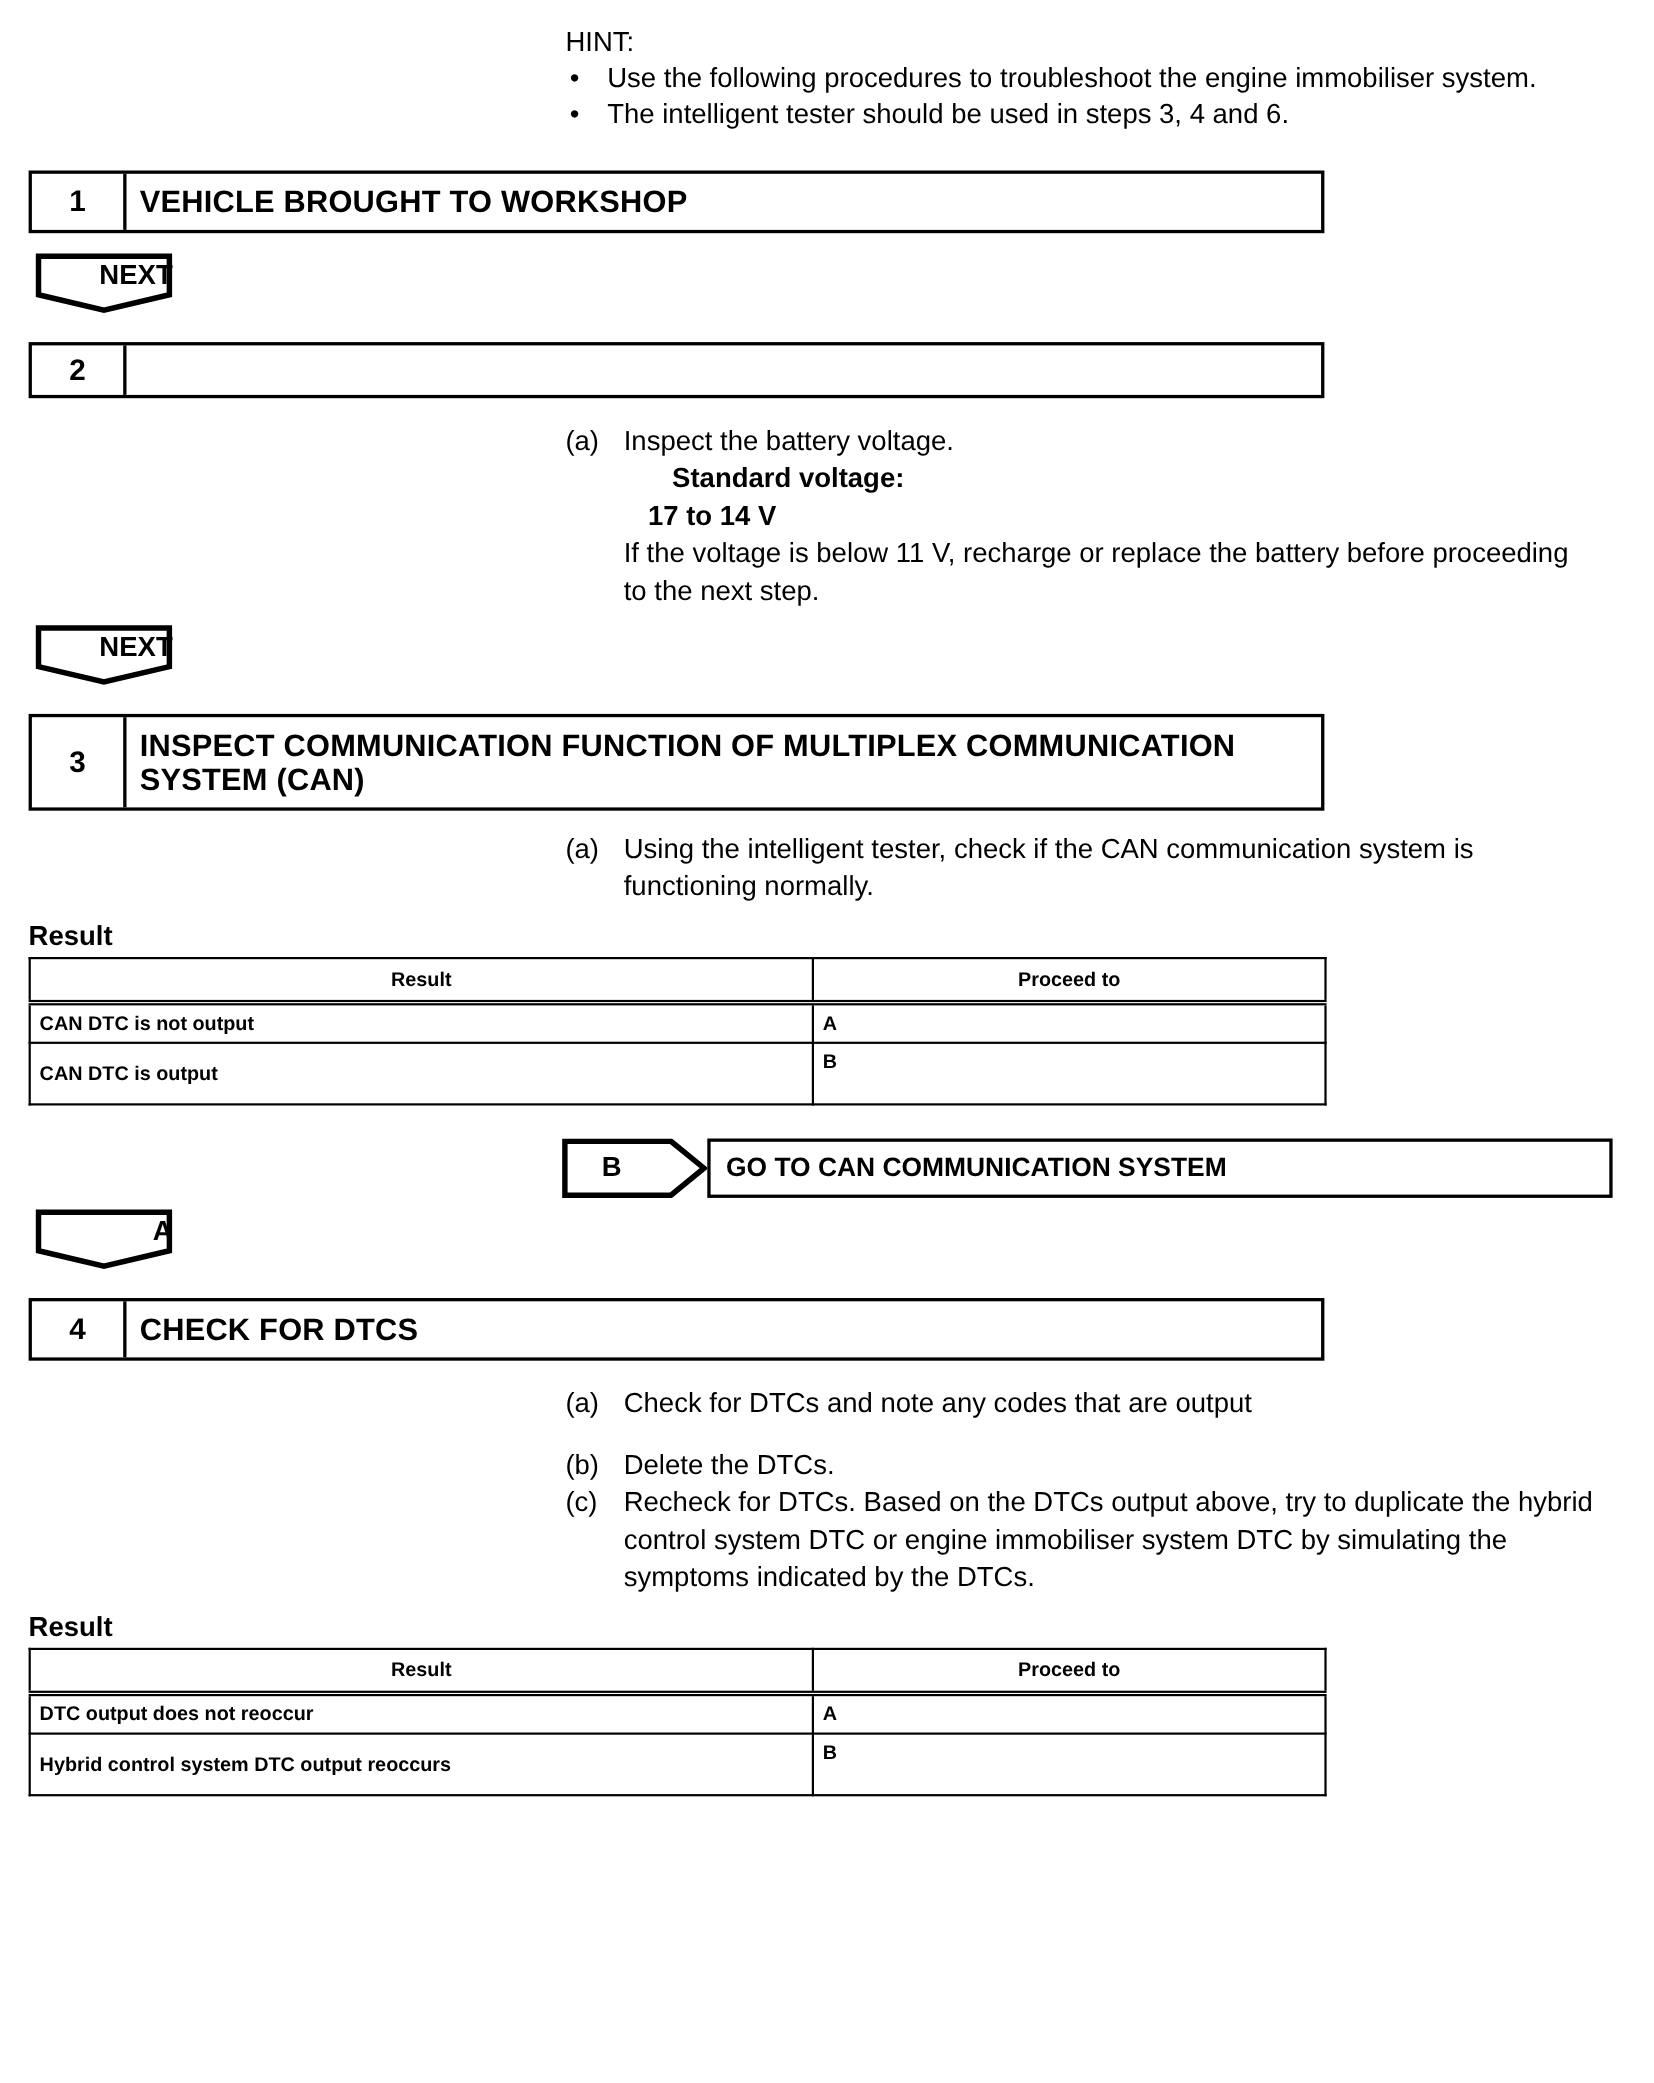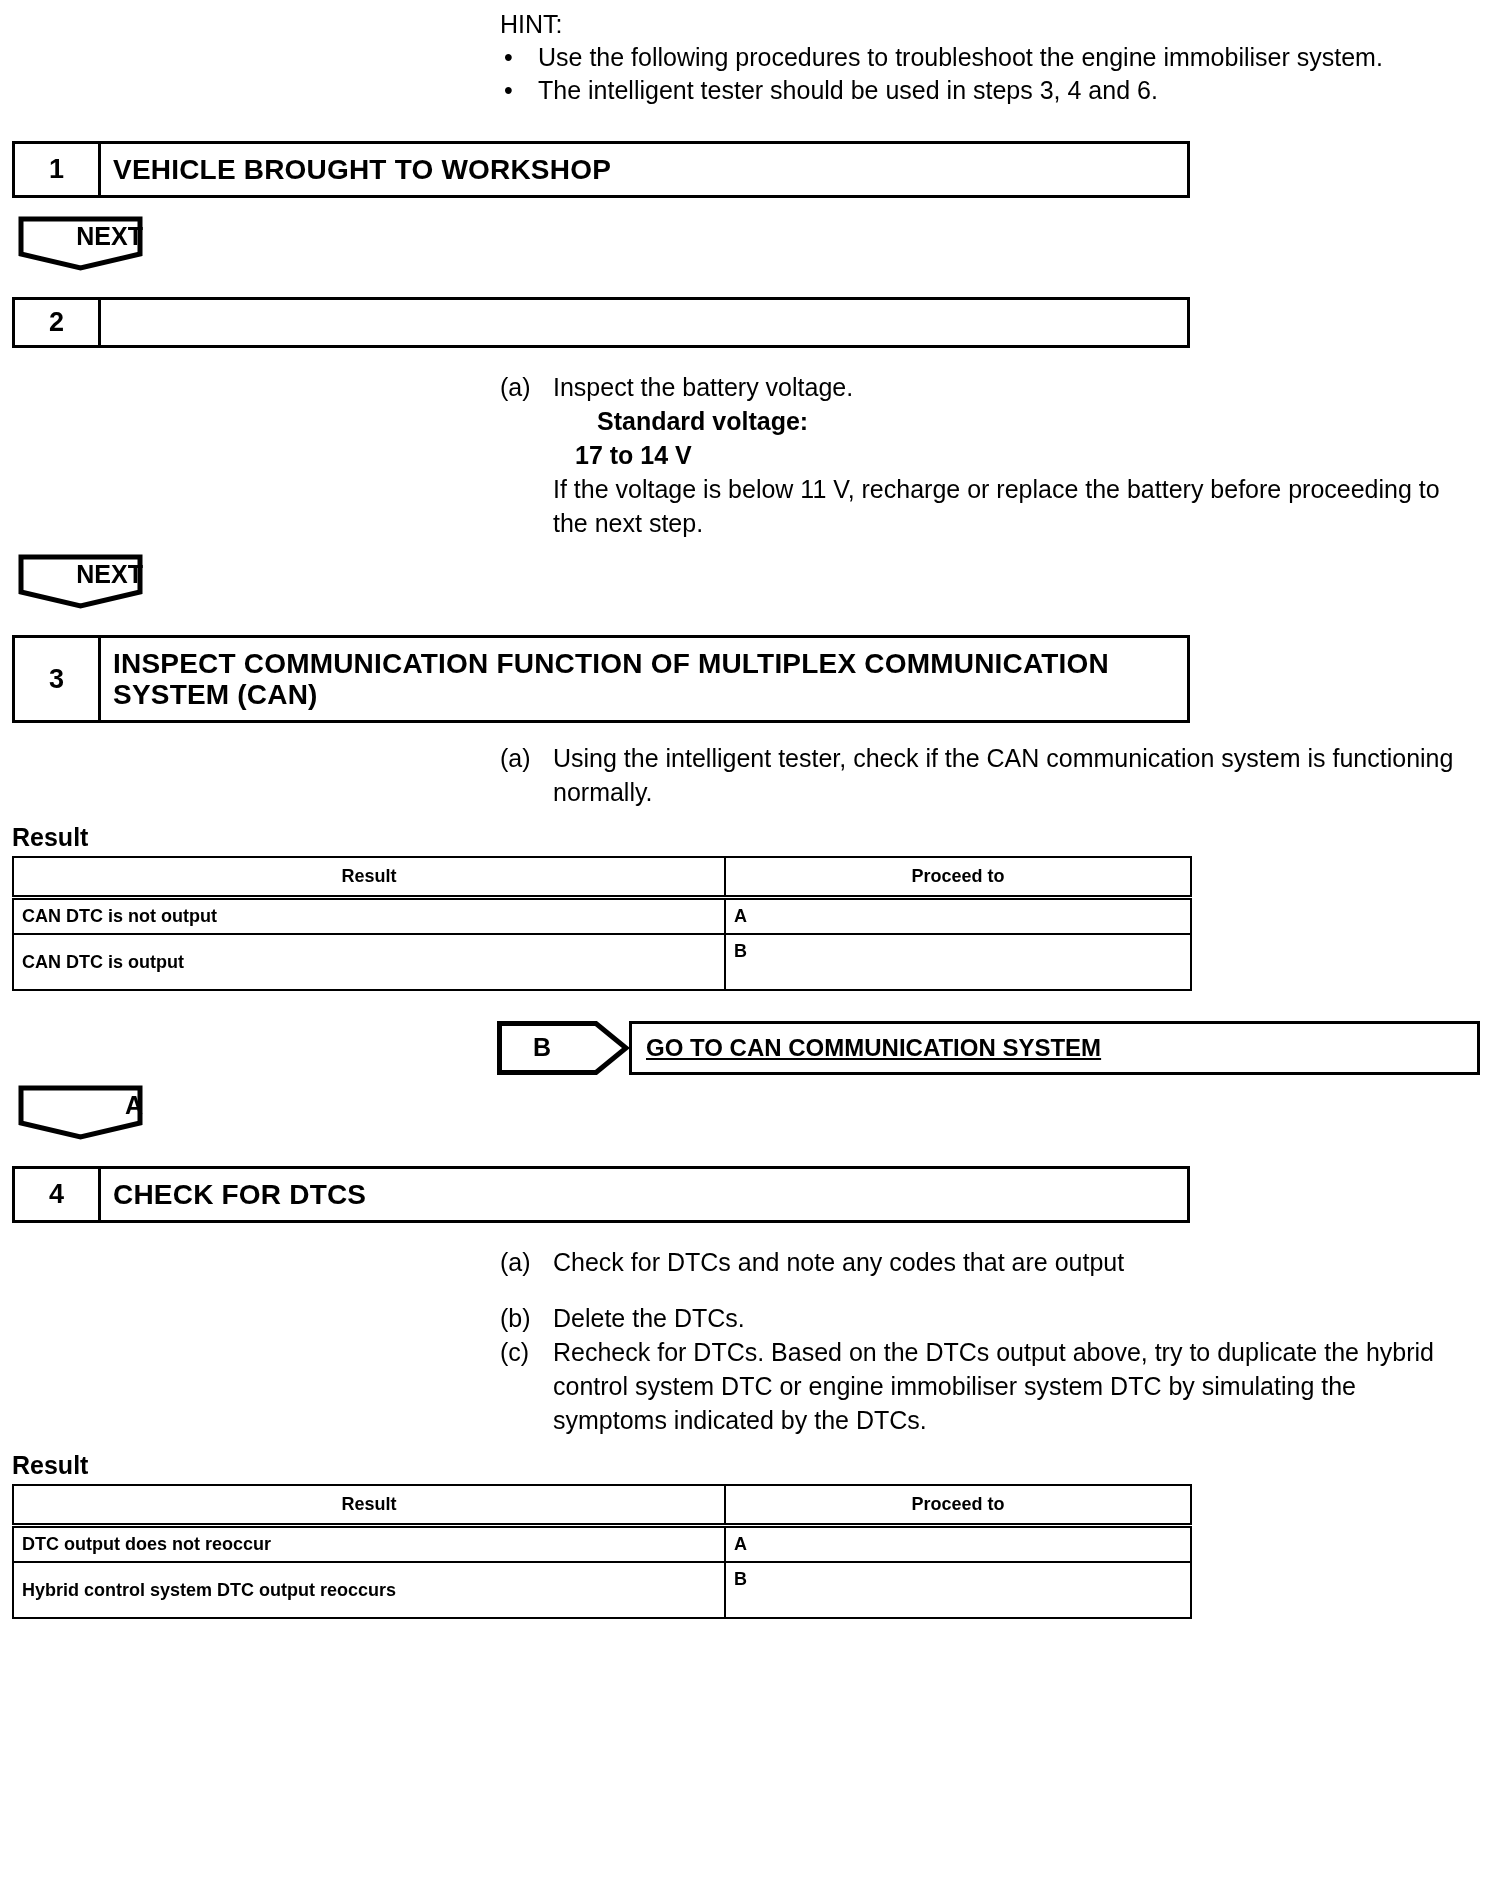--- a/index.html
+++ b/index.html
@@ -14,21 +14,21 @@
     min-height: 1894px;
     font-family: "Liberation Sans", sans-serif;
     color: #000000;
     position: relative;
     -webkit-font-smoothing: none;
   }
 
   .page {
     position: relative;
     width: 1504px;
-    padding: 0;
+    padding: 14px;
   }
 
   
   .hint-block {
     margin: 0;
     padding-top: 8px;
     padding-left: 500px;
     padding-right: 40px;
   }
   .hint-title {
@@ -134,21 +134,20 @@
   .goto-box {
     flex: 1 1 auto;
     border: 3px solid #000;
     display: flex;
     align-items: center;
     padding-left: 14px;
     font-size: 24px;
     font-weight: bold;
     margin-right: 24px;
     background: #fff;
-    text-decoration: underline;
   }
 
   
   .proc-block {
     padding-left: 500px;
     padding-right: 40px;
   }
   .proc-item {
     display: flex;
     font-size: 25px;

